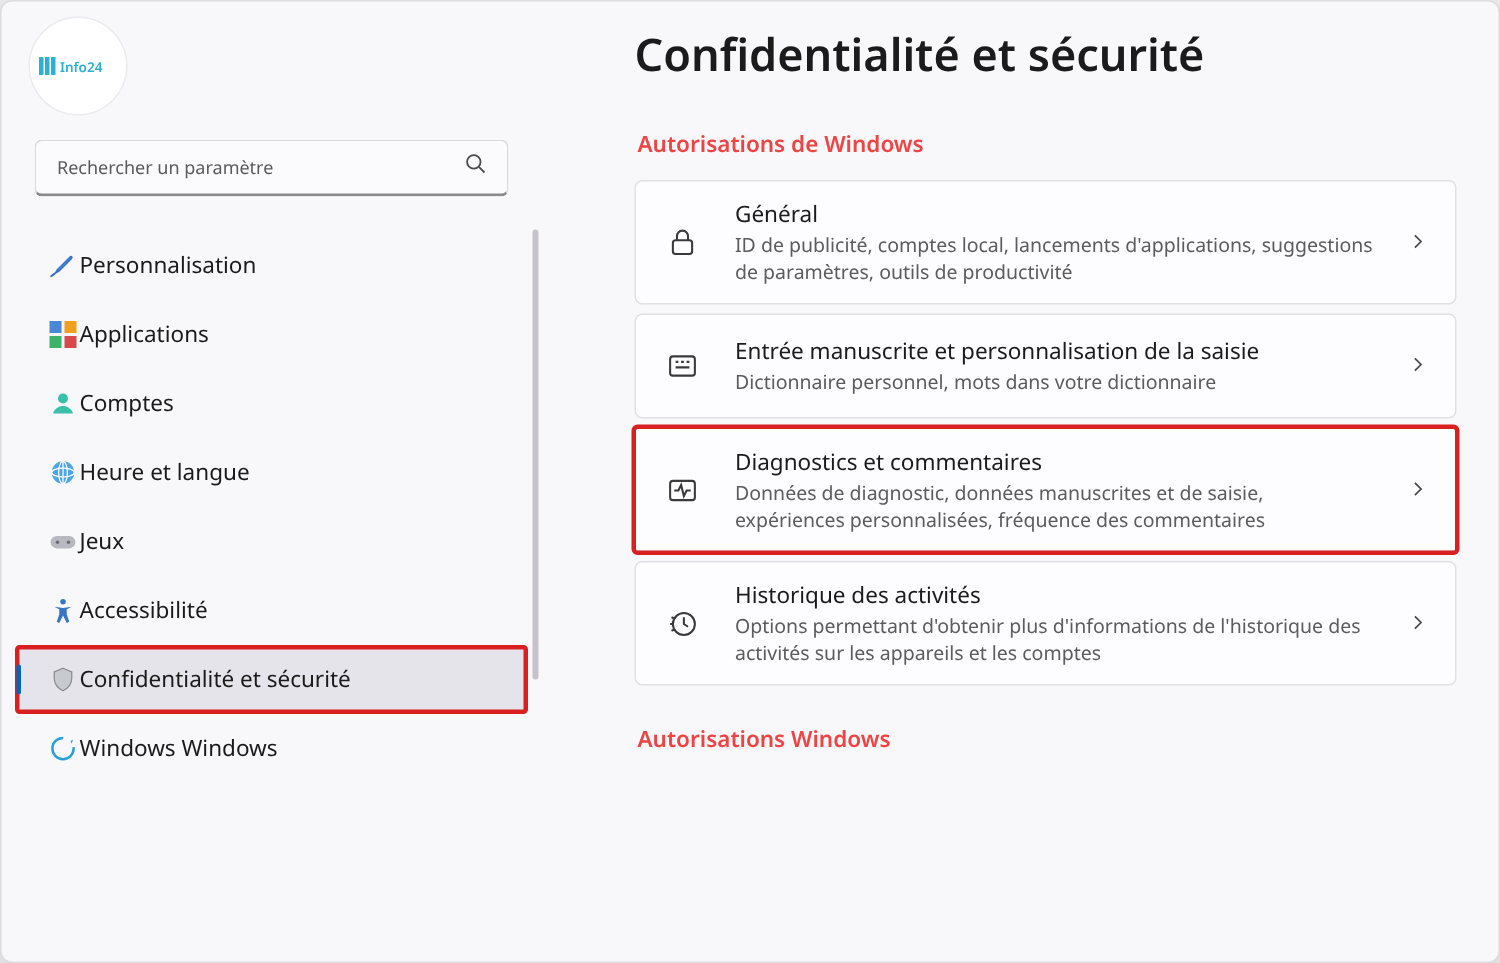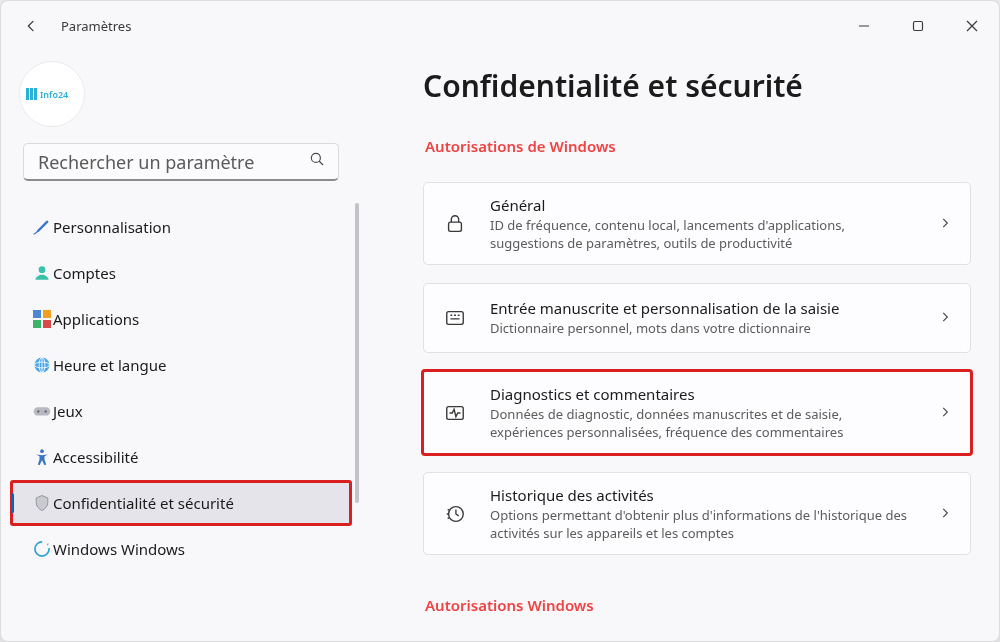--- a/index.html
+++ b/index.html
@@ -39,21 +39,21 @@
   .body{display:flex;height:calc(100% - 50px);}
 
   
   .sidebar{width:360px;padding:10px 0 0 0;display:flex;flex-direction:column;}
   .profile{display:flex;align-items:center;gap:14px;padding:0 18px 16px 18px;}
   .avatar{width:66px;height:66px;border-radius:50%;background:#fff;
     border:1px solid #eceaed;display:flex;align-items:center;justify-content:center;}
   .search-wrap{padding:0 22px 14px 22px;}
   .search{display:flex;align-items:center;background:#fbfbfd;border:1px solid #dadada;
     border-bottom:2px solid #8a8a8a;border-radius:5px;height:38px;padding:0 12px;}
-  .search input{flex:1;border:none;outline:none;background:transparent;font-size:18px;color:#3a3a3a;}
+  .search input{flex:1;border:none;outline:none;background:transparent;font-size:12px;color:#3a3a3a;}
   .search input::placeholder{color:#5a5a5a;}
   .search-icon svg{width:18px;height:18px;stroke:#4a4a4a;stroke-width:1.6;fill:none;}
 
   .nav{flex:1;overflow:hidden;position:relative;}
   .nav-inner{padding:8px 0;}
   .nav-item{display:flex;align-items:center;height:44px;padding:0 20px;margin:2px 10px;
     border-radius:6px;gap:0;font-size:15px;color:var(--fg);}
   .nav-item .nav-icon{width:22px;height:22px;display:flex;align-items:center;justify-content:center;flex-shrink:0;}
   .nav-item.active{background:var(--active);position:relative;}
   .nav-item.active::before{content:"";position:absolute;left:0;top:12px;bottom:12px;width:3px;
@@ -62,63 +62,36 @@
 
   .nav-scrollbar{position:absolute;right:2px;top:0;bottom:0;width:4px;}
   .nav-scrollbar .thumb{position:absolute;left:0;right:0;top:8px;height:300px;background:#c5c3c9;border-radius:2px;}
 
   
   .main{flex:1;padding:6px 28px 0 62px;overflow:hidden;}
   .page-title{font-size:30px;font-weight:600;color:var(--fg);margin:8px 0 30px 0;}
   .section-title{font-size:15px;font-weight:600;margin:0 0 14px 2px;color:#ef4444;}
   .cards{display:flex;flex-direction:column;gap:6px;}
   .card{background:var(--card);border:1px solid var(--border);border-radius:5px;
-    min-height:70px;display:flex;align-items:center;padding:12px 18px;gap:22px;margin-top:12px;}
+    min-height:70px;display:flex;align-items:center;padding:12px 18px;gap:22px;}
   .card.red-box{outline:3px solid var(--red);outline-offset:-1px;border-radius:2px;}
   .card-icon{width:26px;height:26px;flex-shrink:0;display:flex;align-items:center;justify-content:center;}
   .card-icon svg{width:22px;height:22px;stroke:#3a3a3a;stroke-width:1.5;fill:none;}
   .card-text{flex:1;min-width:0;}
   .card-title{font-size:15px;color:var(--fg);margin-bottom:2px;}
   .card-desc{font-size:13px;color:var(--muted);line-height:1.35;}
   .card-chevron svg{width:14px;height:14px;stroke:#4a4a4a;stroke-width:2;fill:none;}
 
-  .section-title.sec2{margin-top:40px;}
+  .section-title.sec2{margin-top:26px;}
 </style>
 </head>
 <body>
 
 <div class="window">
 
-  <div class="titlebar">
-    <div class="titlebar-left">
-      <div class="back-btn">
-        <svg viewBox="0 0 24 24" fill="none">
-            <path d="M15 5l-7 7 7 7" stroke-width="1.8" stroke-linecap="round" stroke-linejoin="round"></path>
-          </svg>
-      </div>
-      <div class="app-title">Paramètres</div>
-    </div>
-    <div class="caption-btns">
-      <div class="cap-btn">
-        <svg viewBox="0 0 12 12">
-            <path d="M1 6h10"></path>
-          </svg>
-      </div>
-      <div class="cap-btn">
-        <svg viewBox="0 0 12 12">
-            <rect x="1.5" y="1.5" width="9" height="9" rx="1.5"></rect>
-          </svg>
-      </div>
-      <div class="cap-btn">
-        <svg viewBox="0 0 12 12">
-            <path d="M1 1l10 10M11 1L1 11"></path>
-          </svg>
-      </div>
-    </div>
-  </div>
 
   <div class="body">
 
     <aside class="sidebar">
       <div class="profile">
         <div class="avatar">
           <svg width="52" height="20" viewBox="0 0 52 20">
             <rect x="0" y="4" width="3" height="12" fill="#2bb0d7"></rect>
             <rect x="4" y="4" width="3" height="12" fill="#2bb0d7"></rect>
             <rect x="8" y="4" width="3" height="12" fill="#2bb0d7"></rect>
@@ -146,43 +119,43 @@
             <span class="nav-icon">
               <svg width="22" height="22" viewBox="0 0 24 24">
                   <path d="M3 20c3-1 4-3 5-5l9-9c1-1 2 0 1 1l-9 9c-2 1-4 2-6 4z" fill="#6fb3ff" stroke="#3773c9" stroke-width="1.2"></path>
                 </svg>
             </span>
             <span>Personnalisation</span>
           </div>
 
           <div class="nav-item">
             <span class="nav-icon">
-              <svg width="20" height="20" viewBox="0 0 24 24">
-                  <circle cx="12" cy="8" r="4" fill="#38c0a8"></circle>
-                  <path d="M4 20c1-4 5-6 8-6s7 2 8 6" fill="#38c0a8"></path>
-                </svg>
-            </span>
-            <span>Comptes</span>
-          </div>
-
-          <div class="nav-item">
-            <span class="nav-icon">
               <svg width="20" height="20" viewBox="0 0 20 20">
                   <rect x="1" y="1" width="8" height="8" fill="#4a88d6"></rect>
                   <rect x="11" y="1" width="8" height="8" fill="#f0a020"></rect>
                   <rect x="1" y="11" width="8" height="8" fill="#3bb36b"></rect>
                   <rect x="11" y="11" width="8" height="8" fill="#d64a4a"></rect>
                 </svg>
             </span>
             <span>Applications</span>
           </div>
 
           <div class="nav-item">
             <span class="nav-icon">
               <svg width="20" height="20" viewBox="0 0 24 24">
+                  <circle cx="12" cy="8" r="4" fill="#38c0a8"></circle>
+                  <path d="M4 20c1-4 5-6 8-6s7 2 8 6" fill="#38c0a8"></path>
+                </svg>
+            </span>
+            <span>Comptes</span>
+          </div>
+
+          <div class="nav-item">
+            <span class="nav-icon">
+              <svg width="20" height="20" viewBox="0 0 24 24">
                   <circle cx="12" cy="12" r="9" fill="#4aa6e8"></circle>
                   <ellipse cx="12" cy="12" rx="9" ry="3.5" fill="none" stroke="#fff" stroke-width="1"></ellipse>
                   <path d="M12 3v18" stroke="#fff" stroke-width="1"></path>
                   <ellipse cx="12" cy="12" rx="3.5" ry="9" fill="none" stroke="#fff" stroke-width="1"></ellipse>
                 </svg>
             </span>
             <span>Heure et langue</span>
           </div>
 
           <div class="nav-item">
@@ -241,21 +214,21 @@
 
         <div class="card">
           <span class="card-icon">
             <svg viewBox="0 0 24 24">
                 <rect x="5" y="10" width="14" height="10" rx="2"></rect>
                 <path d="M8 10V7a4 4 0 018 0v3"></path>
               </svg>
           </span>
           <div class="card-text">
             <div class="card-title">Général</div>
-            <div class="card-desc">ID de fréquence, contenu local, lancements d'applications, suggestions de paramètres, outils de productivité</div>
+            <div class="card-desc">ID de publicité, comptes local, lancements d'applications, suggestions de paramètres, outils de productivité</div>
           </div>
           <span class="card-chevron">
             <svg viewBox="0 0 24 24">
                 <path d="M9 5l7 7-7 7"></path>
               </svg>
           </span>
         </div>
 
         <div class="card">
           <span class="card-icon">

